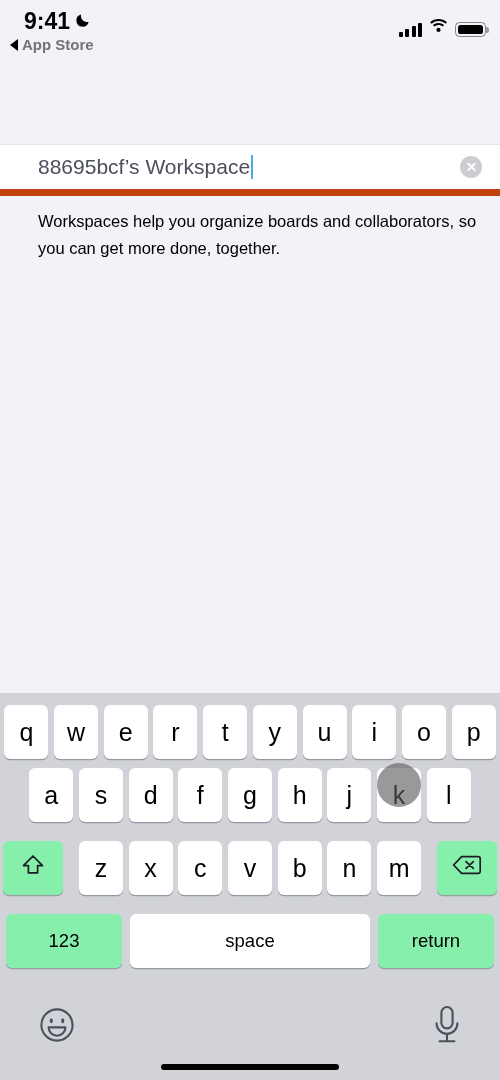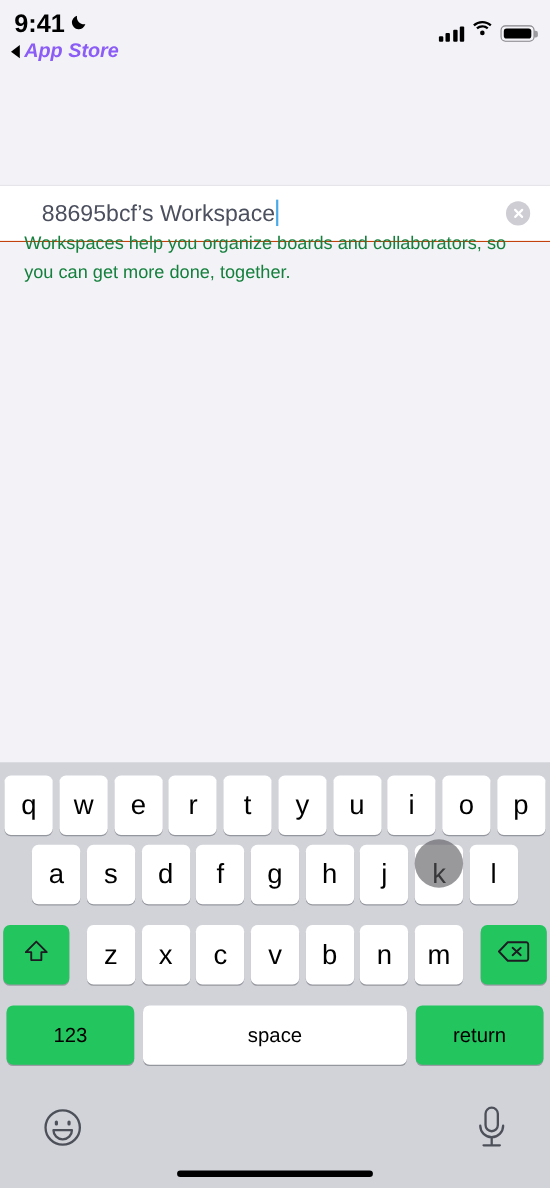--- a/index.html
+++ b/index.html
@@ -22,21 +22,21 @@
   
   .statusbar {
     position: absolute;
     top: 0; left: 0;
     width: 500px;
     height: 62px;
     background: #f2f2f7;
   }
   .status-time-wrap {
     position: absolute;
-    left: 13px;
+    left: 24px;
     top: 8px;
     display: flex;
     align-items: center;
     gap: 5px;
     text-align: right;
   }
   .status-time {
     font-size: 23px;
     font-weight: bold;
     color: #000;
@@ -51,24 +51,23 @@
     align-items: center;
     gap: 4px;
   }
   .back-tri {
     width: 0; height: 0;
     border-top: 6px solid transparent;
     border-bottom: 6px solid transparent;
     border-right: 8px solid #000;
   }
   .back-label {
-    font-size: 18px;
+    font-size: 15px;
     font-weight: bold;
-    color: #8b5cf6;
-    font-style: italic;
+    color: #737373;
   }
   .status-right {
     position: absolute;
     right: 14px;
     top: 18px;
     display: flex;
     align-items: flex-end;
     gap: 7px;
   }
   .sigbars { display: flex; align-items: flex-end; gap: 2.5px; height: 15px; }
@@ -125,23 +124,22 @@
   }
 
   
   .field-wrap {
     position: absolute;
     top: 144px; left: 0;
     width: 500px;
     height: 52px;
     background: #ffffff;
     border-top: 1px solid #e3e3e8;
-    border-bottom: 1px solid #c2410c;
+    border-bottom: 7px solid #c2410c;
     box-sizing: border-box;
-    margin-top: 24px;
   }
   .field-value {
     position: absolute;
     left: 38px;
     top: 50%;
     transform: translateY(-50%);
     font-size: 21px;
     color: #4b4f5e;
     white-space: nowrap;
   }
@@ -171,25 +169,25 @@
     background:#fff;
     border-radius:1px;
   }
   .clear-btn::before { transform: rotate(45deg); }
   .clear-btn::after  { transform: rotate(-45deg); }
 
   
   .helper {
     position: absolute;
     top: 208px;
-    left: 22px;
+    left: 38px;
     width: 462px;
     font-size: 16.5px;
     line-height: 1.62;
-    color: #15803d;
+    color: #000000;
   }
 
   
   .keyboard {
     position: absolute;
     left: 0;
     top: 693px;
     width: 500px;
     height: 387px;
     background: #d1d3d9;
@@ -214,21 +212,21 @@
     box-shadow: 0 1.2px 0 rgba(100,102,112,.55);
     display: flex;
     align-items: center;
     justify-content: center;
     font-size: 25px;
     color: #000;
     cursor: pointer;
     box-sizing: border-box;
   }
   .key.dark {
-    background: #22c55e;
+    background: #86efac;
     box-shadow: 0 1.2px 0 rgba(100,102,112,.5);
   }
   .key.fnlabel { font-size: 18.5px; }
 
   
   .touch-dot {
     position: absolute;
     width: 44px; height: 44px;
     border-radius: 50%;
     background: rgba(90,90,95,.62);

